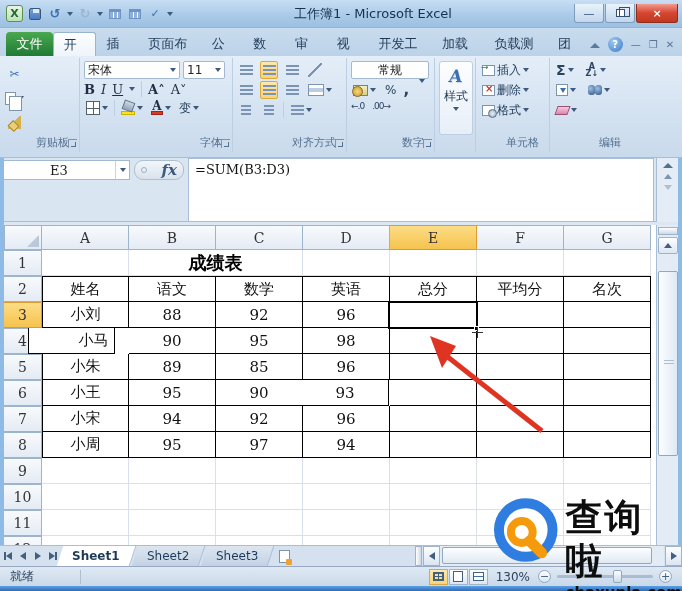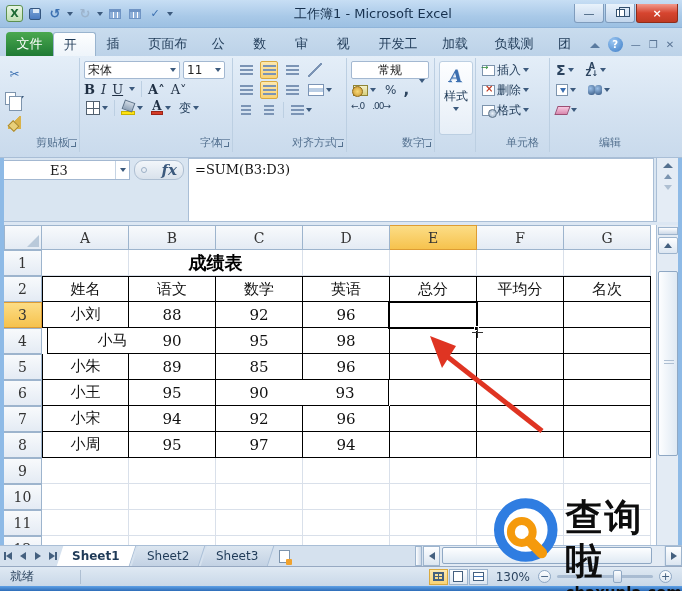--- a/index.html
+++ b/index.html
@@ -529,21 +529,21 @@
     <div class="cell tbl first-row" style="left: 303px; top: 51px; width: 87px; height: 26px;">英语</div>
     <div class="cell tbl first-row" style="left: 390px; top: 51px; width: 87px; height: 26px;">总分</div>
     <div class="cell tbl first-row" style="left: 477px; top: 51px; width: 87px; height: 26px;">平均分</div>
     <div class="cell tbl first-row" style="left: 564px; top: 51px; width: 87px; height: 26px;">名次</div>
     <div class="cell tbl first-col" style="left: 42px; top: 77px; width: 87px; height: 26px;">小刘</div>
     <div class="cell tbl" style="left: 129px; top: 77px; width: 87px; height: 26px;">88</div>
     <div class="cell tbl" style="left: 216px; top: 77px; width: 87px; height: 26px;">92</div>
     <div class="cell tbl" style="left: 303px; top: 77px; width: 87px; height: 26px;">96</div>
     <div class="cell tbl" style="left: 477px; top: 77px; width: 87px; height: 26px;"></div>
     <div class="cell tbl" style="left: 564px; top: 77px; width: 87px; height: 26px;"></div>
-    <div class="cell tbl first-col" style="left: 47px; top: 103px; width: 87px; height: 26px; padding-left: 44px;">小马</div>
+    <div class="cell tbl first-col" style="left: 28px; top: 103px; width: 87px; height: 26px; padding-left: 44px;">小马</div>
     <div class="cell tbl" style="left: 129px; top: 103px; width: 87px; height: 26px;">90</div>
     <div class="cell tbl" style="left: 216px; top: 103px; width: 87px; height: 26px;">95</div>
     <div class="cell tbl" style="left: 303px; top: 103px; width: 87px; height: 26px;">98</div>
     <div class="cell tbl" style="left: 390px; top: 103px; width: 87px; height: 26px;"></div>
     <div class="cell tbl" style="left: 477px; top: 103px; width: 87px; height: 26px;"></div>
     <div class="cell tbl" style="left: 564px; top: 103px; width: 87px; height: 26px;"></div>
     <div class="cell tbl first-col" style="left: 42px; top: 129px; width: 87px; height: 26px;">小朱</div>
     <div class="cell tbl" style="left: 129px; top: 129px; width: 87px; height: 26px;">89</div>
     <div class="cell tbl" style="left: 216px; top: 129px; width: 87px; height: 26px;">85</div>
     <div class="cell tbl" style="left: 303px; top: 129px; width: 87px; height: 26px;">96</div>

